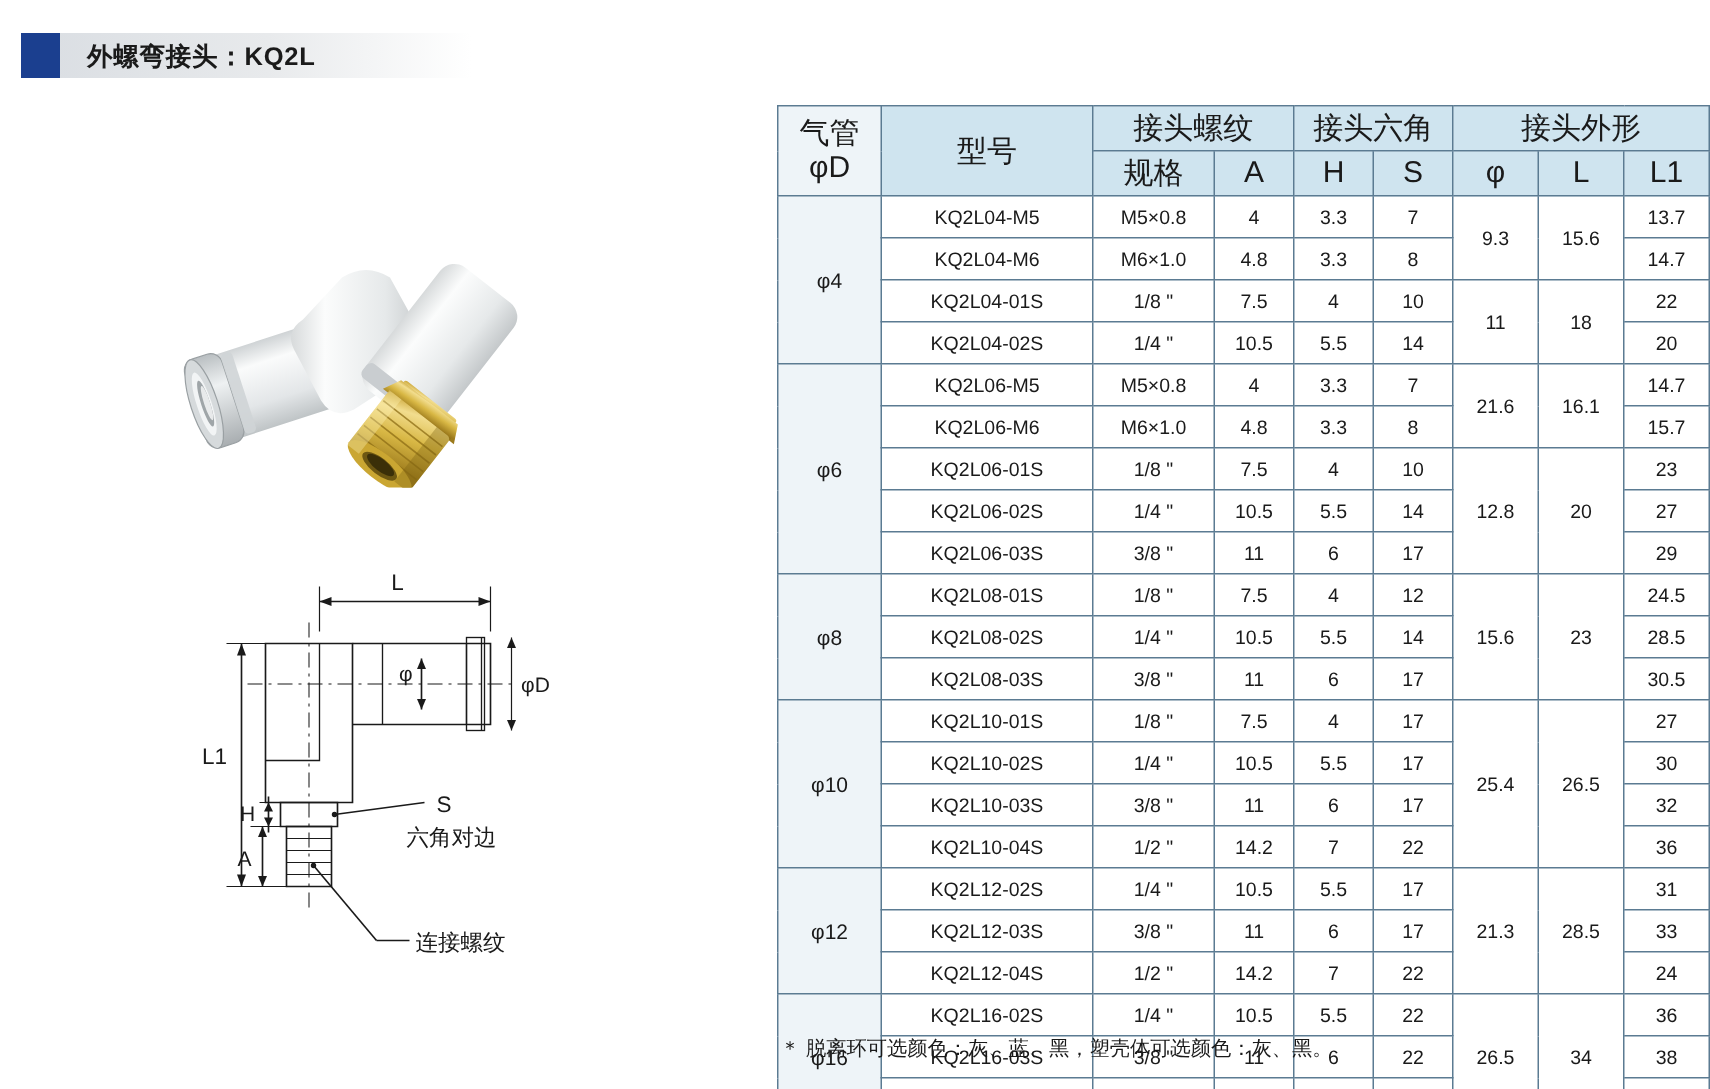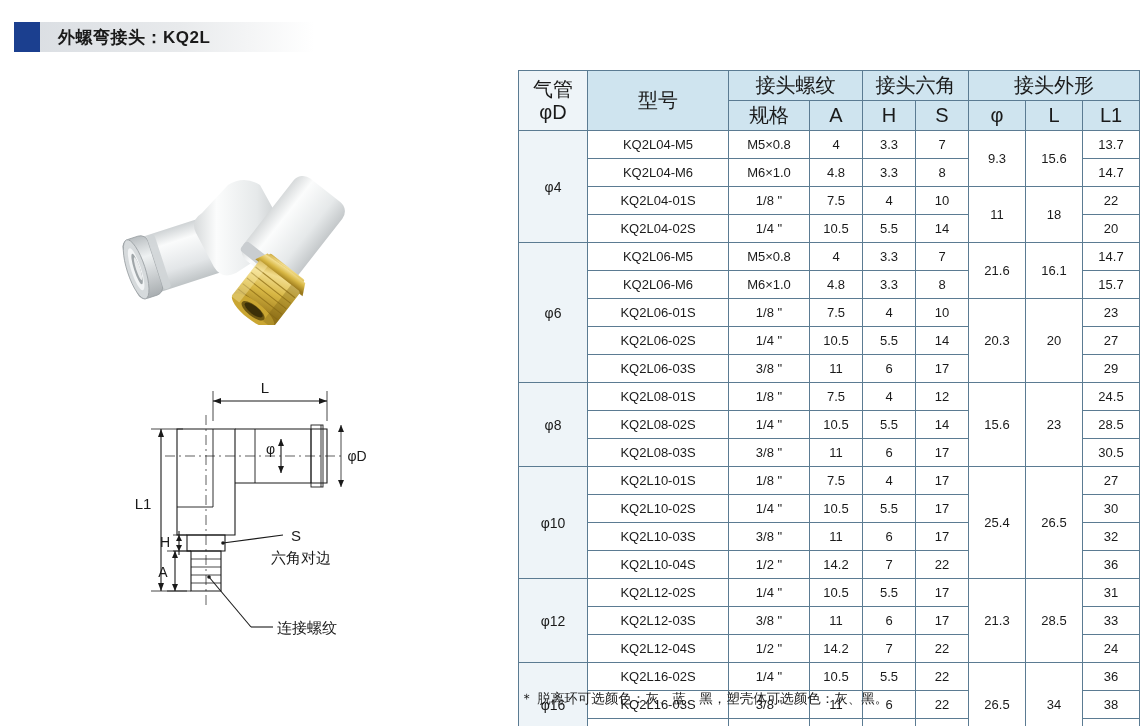--- a/index.html
+++ b/index.html
@@ -352,21 +352,21 @@
           <td>3.3</td>
           <td>8</td>
           <td>15.7</td>
         </tr>
         <tr>
           <td class="model">KQ2L06-01S</td>
           <td class="spec-val">1/8 "</td>
           <td>7.5</td>
           <td>4</td>
           <td>10</td>
-          <td rowspan="3">20.3</td>
+          <td rowspan="3">12.8</td>
           <td rowspan="3">20</td>
           <td>23</td>
         </tr>
         <tr>
           <td class="model">KQ2L06-02S</td>
           <td class="spec-val">1/4 "</td>
           <td>10.5</td>
           <td>5.5</td>
           <td>14</td>
           <td>27</td>

